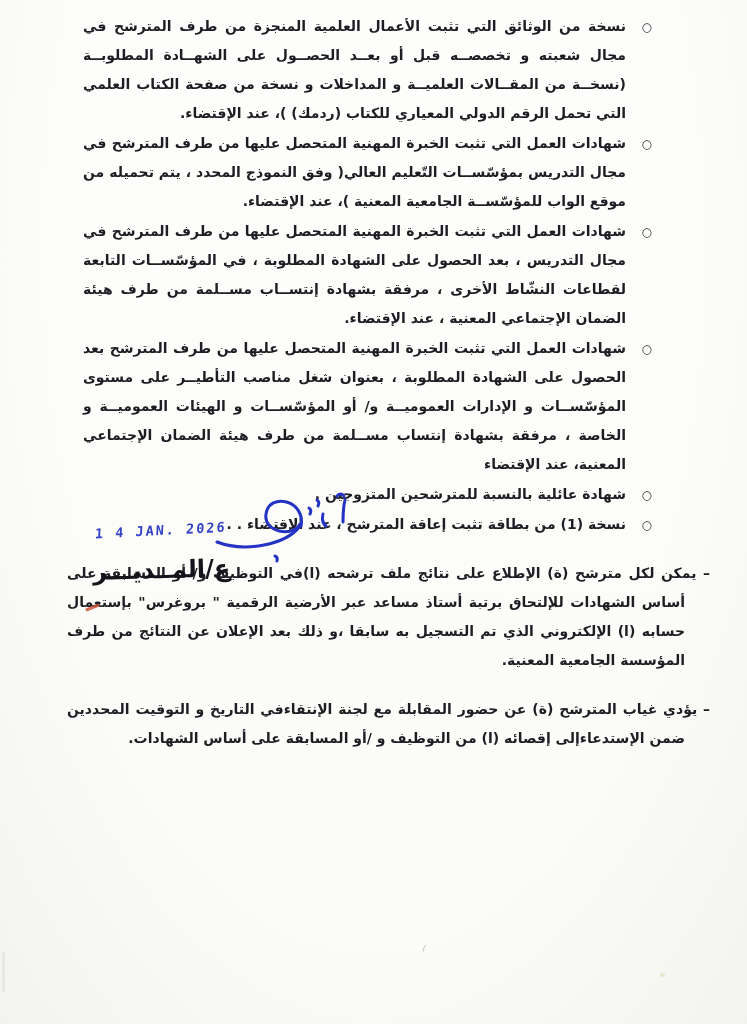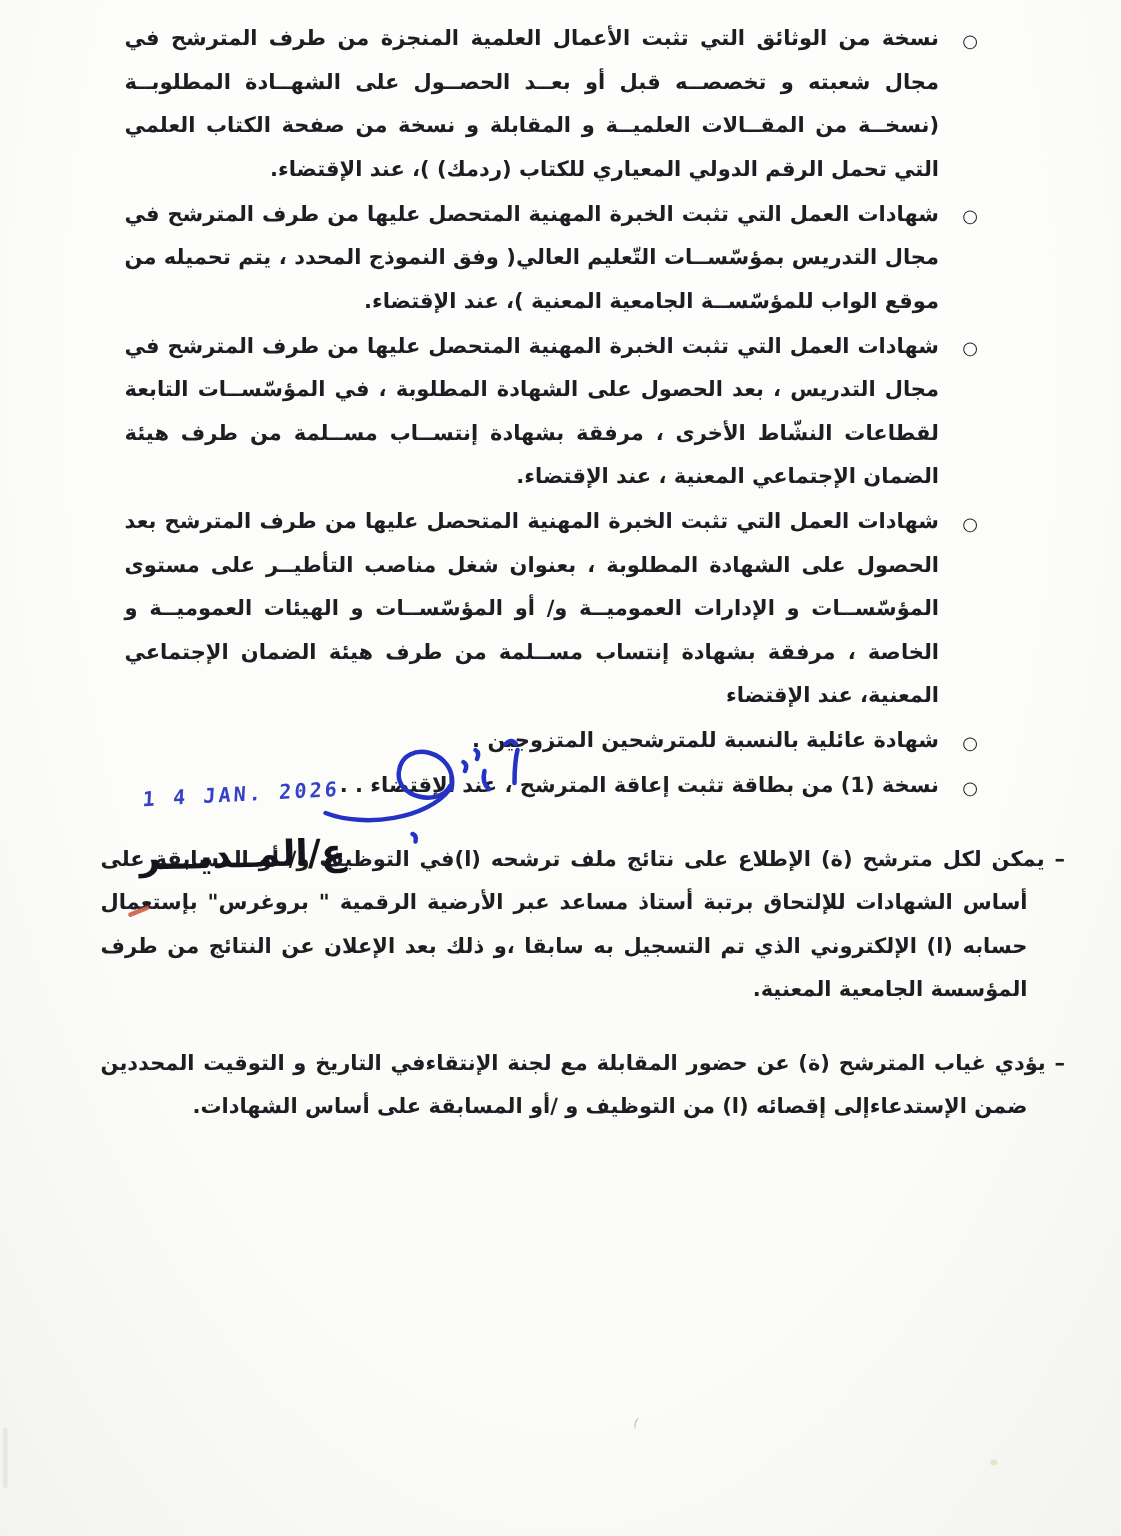--- a/index.html
+++ b/index.html
@@ -82,21 +82,21 @@
 </head>
 <body>
 
 <div class="page">
 
   <div class="content">
 
     <ul class="req-list">
   <li>
     <span class="bullet-marker">○</span>
-    <span>نسخة من الوثائق التي تثبت الأعمال العلمية المنجزة من طرف المترشح في مجال شعبته و تخصصــه قبل أو بعــد الحصــول على الشهــادة المطلوبــة (نسخــة من المقــالات العلميــة و المقابلة و نسخة من صفحة الكتاب العلمي التي تحمل الرقم الدولي المعياري للكتاب (ردمك) )، عند الإقتضاء.</span>
+    <span>نسخة من الوثائق التي تثبت الأعمال العلمية المنجزة من طرف المترشح في مجال شعبته و تخصصــه قبل أو بعــد الحصــول على الشهــادة المطلوبــة (نسخــة من المقــالات العلميــة و المداخلات و نسخة من صفحة الكتاب العلمي التي تحمل الرقم الدولي المعياري للكتاب (ردمك) )، عند الإقتضاء.</span>
   </li>
 
   <li>
     <span class="bullet-marker">○</span>
     <span>شهادات العمل التي تثبت الخبرة المهنية المتحصل عليها من طرف المترشح في مجال التدريس بمؤسّســات التّعليم العالي( وفق النموذج المحدد ، يتم تحميله من موقع الواب للمؤسّســة الجامعية المعنية )، عند الإقتضاء.</span>
   </li>
 
   <li>
     <span class="bullet-marker">○</span>
     <span>شهادات العمل التي تثبت الخبرة المهنية المتحصل عليها من طرف المترشح في مجال التدريس ، بعد الحصول على الشهادة المطلوبة ، في المؤسّســات التابعة لقطاعات النشّاط الأخرى ، مرفقة بشهادة إنتســاب مســلمة من طرف هيئة الضمان الإجتماعي المعنية ، عند الإقتضاء.</span>

